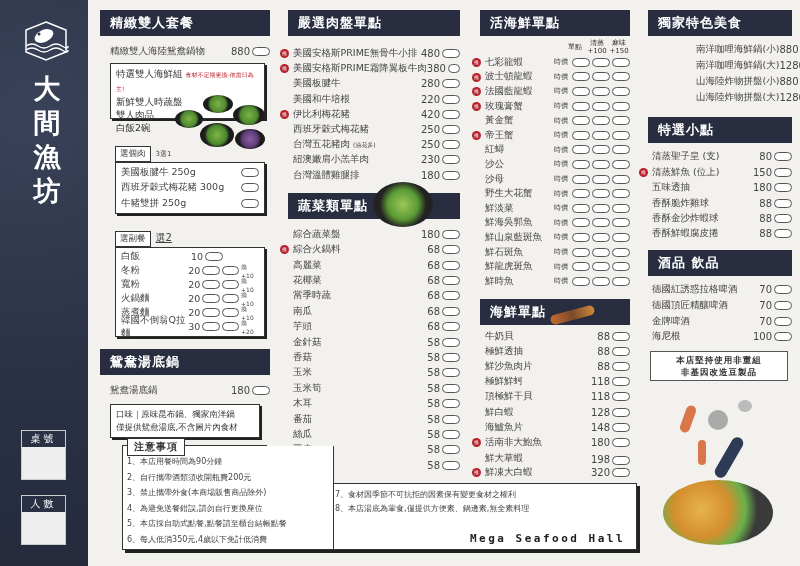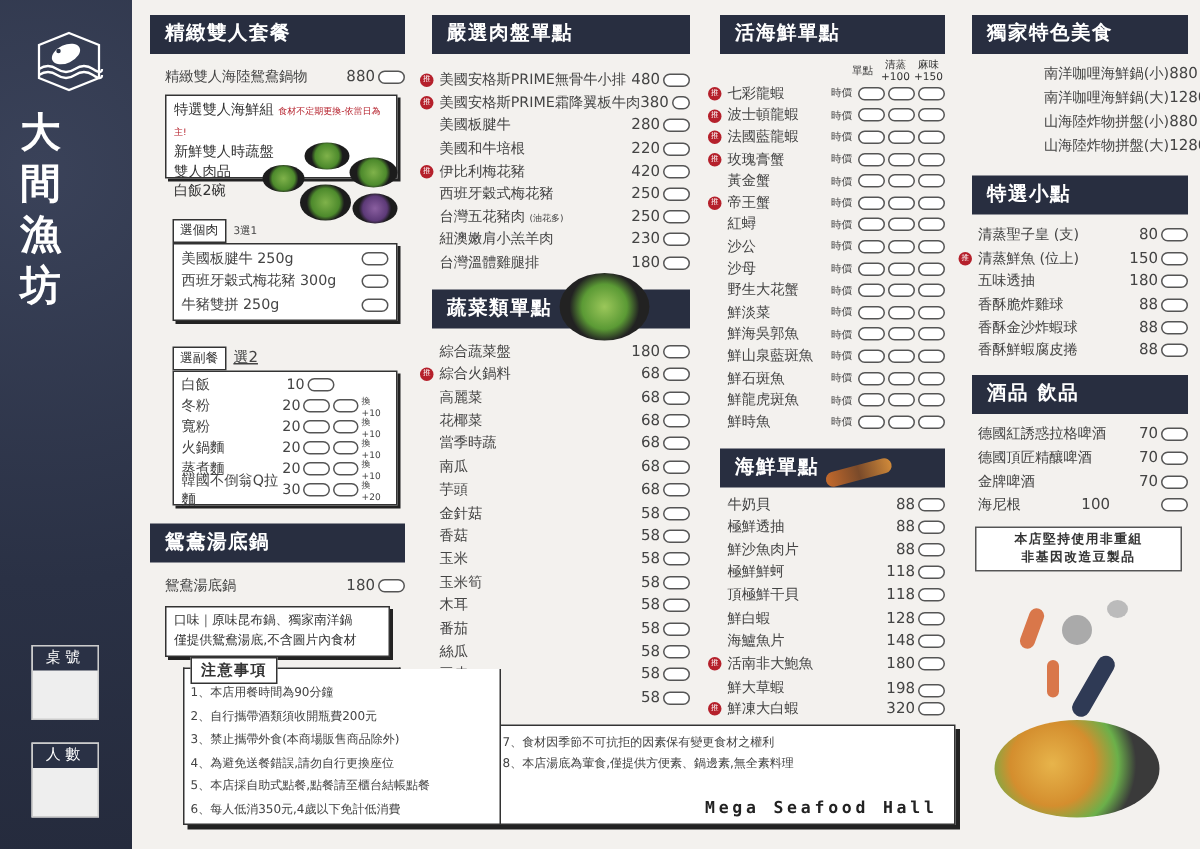--- a/index.html
+++ b/index.html
@@ -1,19 +1,19 @@
 <!DOCTYPE html>
 <html><head>
 <meta charset="utf-8">
 <style>
   * { box-sizing: border-box; margin: 0; padding: 0; }
   body { width: 800px; height: 566px; overflow: hidden; background: #f3f1ee; font-family: "DejaVu Sans", sans-serif; color: #333; position: relative; }
   .sidebar { position: absolute; left: 0; top: 0; width: 88px; height: 566px; background: #2c3448; background-image: radial-gradient(circle at 30% 20%, #3a4259 0%, #2a3145 60%, #252b3d 100%); }
   .logo { position: absolute; left: 22px; top: 20px; width: 48px; height: 42px; }
-  .logo-text { position: absolute; left: 12px; top: 72px; width: 30px; color: #fff; font-size: 27px; line-height: 34px; font-weight: bold; text-align: center; font-family: "DejaVu Serif", serif; }
+  .logo-text { position: absolute; left: 32px; top: 72px; width: 30px; color: #fff; font-size: 27px; line-height: 34px; font-weight: bold; text-align: center; font-family: "DejaVu Serif", serif; }
   .side-box { position: absolute; left: 21px; width: 45px; background: #eeeeee; border: 1px solid #ccc; }
   .side-box .hd { background: #2a3145; color: #fff; font-size: 10px; text-align: center; height: 16px; line-height: 16px; letter-spacing: 3px; }
   .col { position: absolute; top: 10px; }
   .sec-hd { background: #282e40; color: #fff; font-size: 13px; font-weight: bold; height: 26px; line-height: 26px; padding-left: 10px; letter-spacing: 1px; }
   .row { display: flex; align-items: center; font-size: 9.5px; height: 15.2px; color: #444; position: relative; }
   .row .nm { flex: 1; white-space: nowrap; }
   .row .pr { text-align: right; font-size: 10px; color: #444; }
   .pill { display: inline-block; width: 18px; height: 9px; border: 1px solid #555; border-radius: 5px; margin-left: 2px; background: #fff; vertical-align: middle; }
   .rec { position: absolute; left: -13px; top: 3px; width: 9px; height: 9px; border-radius: 50%; background: #b5202b; color: #fff; font-size: 5px; text-align: center; line-height: 9px; }
   .box { border: 1px solid #333; background: #fff; box-shadow: 2px 2px 0 #222; position: relative; }
@@ -545,21 +545,21 @@
       <div class="row" style="height: 15.8px;">
         <span class="nm">德國頂匠精釀啤酒</span>
         <span class="pr">70</span>
         <span class="pill"></span>
       </div>
       <div class="row" style="height: 15.8px;">
         <span class="nm">金牌啤酒</span>
         <span class="pr">70</span>
         <span class="pill"></span>
       </div>
-      <div class="row" style="height: 15.8px; gap: 32px;">
+      <div class="row" style="height: 15.8px;">
         <span class="nm">海尼根</span>
         <span class="pr">100</span>
         <span class="pill"></span>
       </div>
     </div>
   <div style="margin:6px 4px 0 2px;border:1px solid #555;background:#fff;text-align:center;font-size:8.5px;font-weight:bold;line-height:12px;padding:2px;letter-spacing:1px;">
     <div>本店堅持使用非重組</div>
     <div>非基因改造豆製品</div>
   </div>
 

